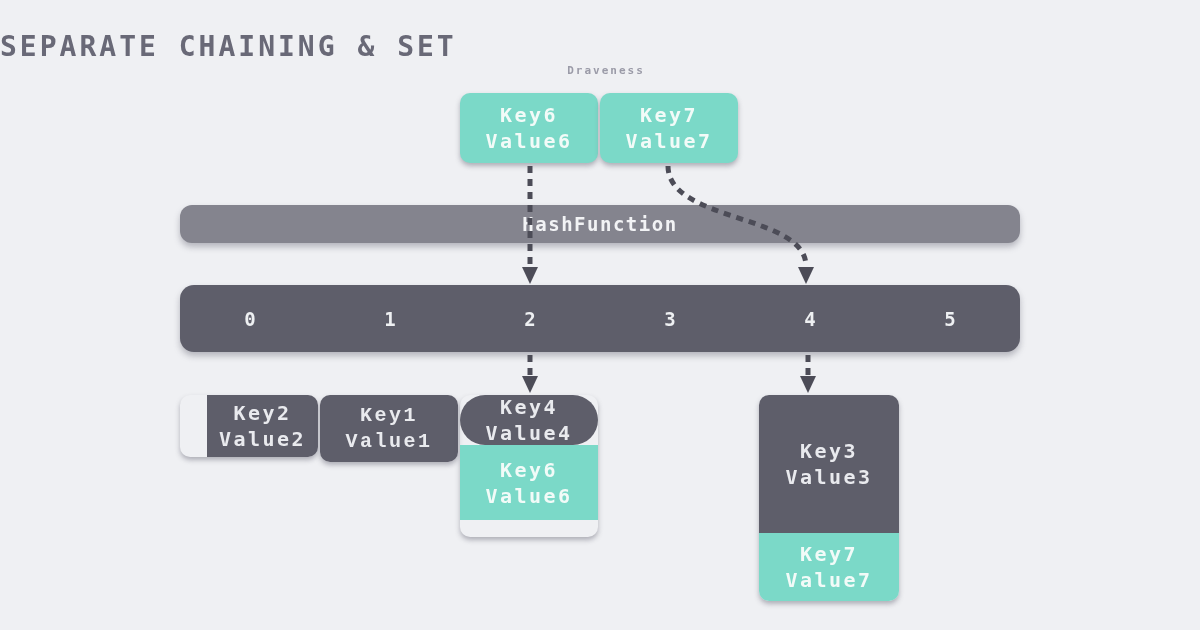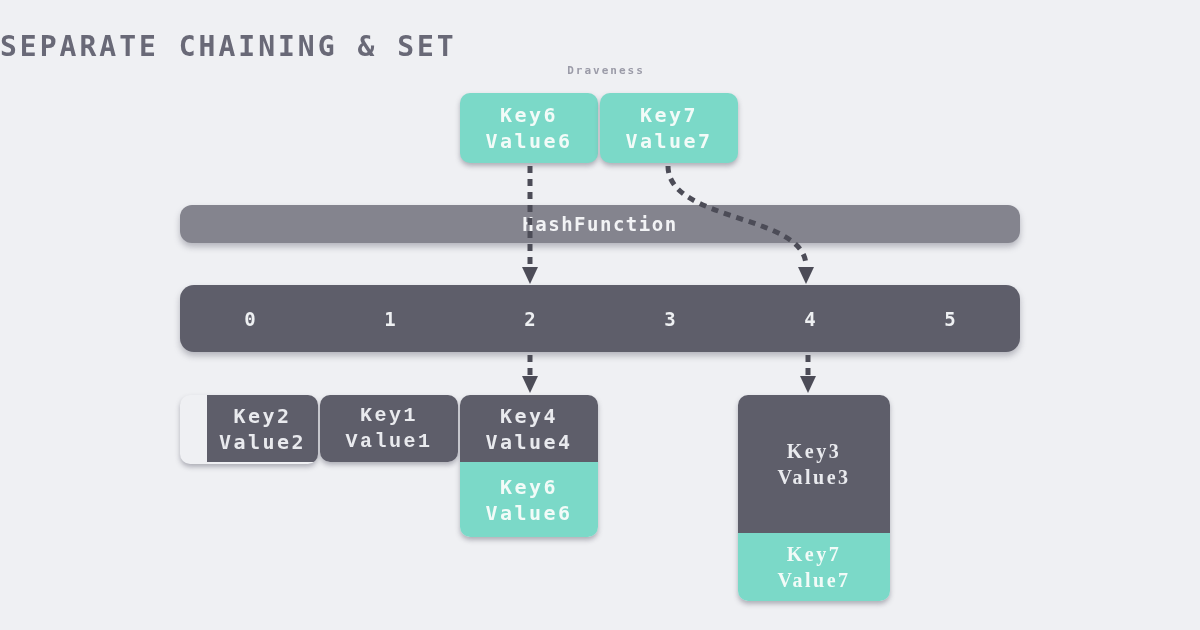--- a/index.html
+++ b/index.html
@@ -68,26 +68,26 @@
   
   .chainbox {
     position: absolute; width: 138px;
     border-radius: 10px; overflow: hidden;
     box-shadow: 0 3px 5px rgba(96,96,110,0.45);
     display: flex; flex-direction: column;
   }
   .seg-dark  { background: #5e5e6a; color: #e9eaee; }
   .seg-teal  { background: #7bd9c8; color: #f2fbf8; }
 
-  .chain-b0 { left: 180px; top: 395px; height: 69px; padding-left: 27px; }
+  .chain-b0 { left: 180px; top: 395px; height: 62px; padding-left: 27px; }
   .chain-b1 { left: 320px; top: 395px; height: 67px; font-family: Liberation Mono, monospace; }
   .chain-b2 { left: 460px; top: 395px; height: 142px; }
-  .chain-b2 .seg-dark { height: 67px; }
+  .chain-b2 .seg-dark { height: 50px; border-radius: 29px; }
   .chain-b2 .seg-teal { height: 75px; }
-  .chain-b4 { left: 738px; top: 395px; height: 206px; width: 152px; font-family: Liberation Serif, serif; }
+  .chain-b4 { left: 759px; top: 395px; height: 206px; width: 140px; }
   .chain-b4 .seg-dark { height: 138px; justify-content: space-evenly; }
   .chain-b4 .seg-teal { height: 68px; }
   .single { height: 67px; }
 
   .arrows { position: absolute; inset: 0; pointer-events: none; }
 </style>
 </head>
 <body>
 
 <div class="canvas">

